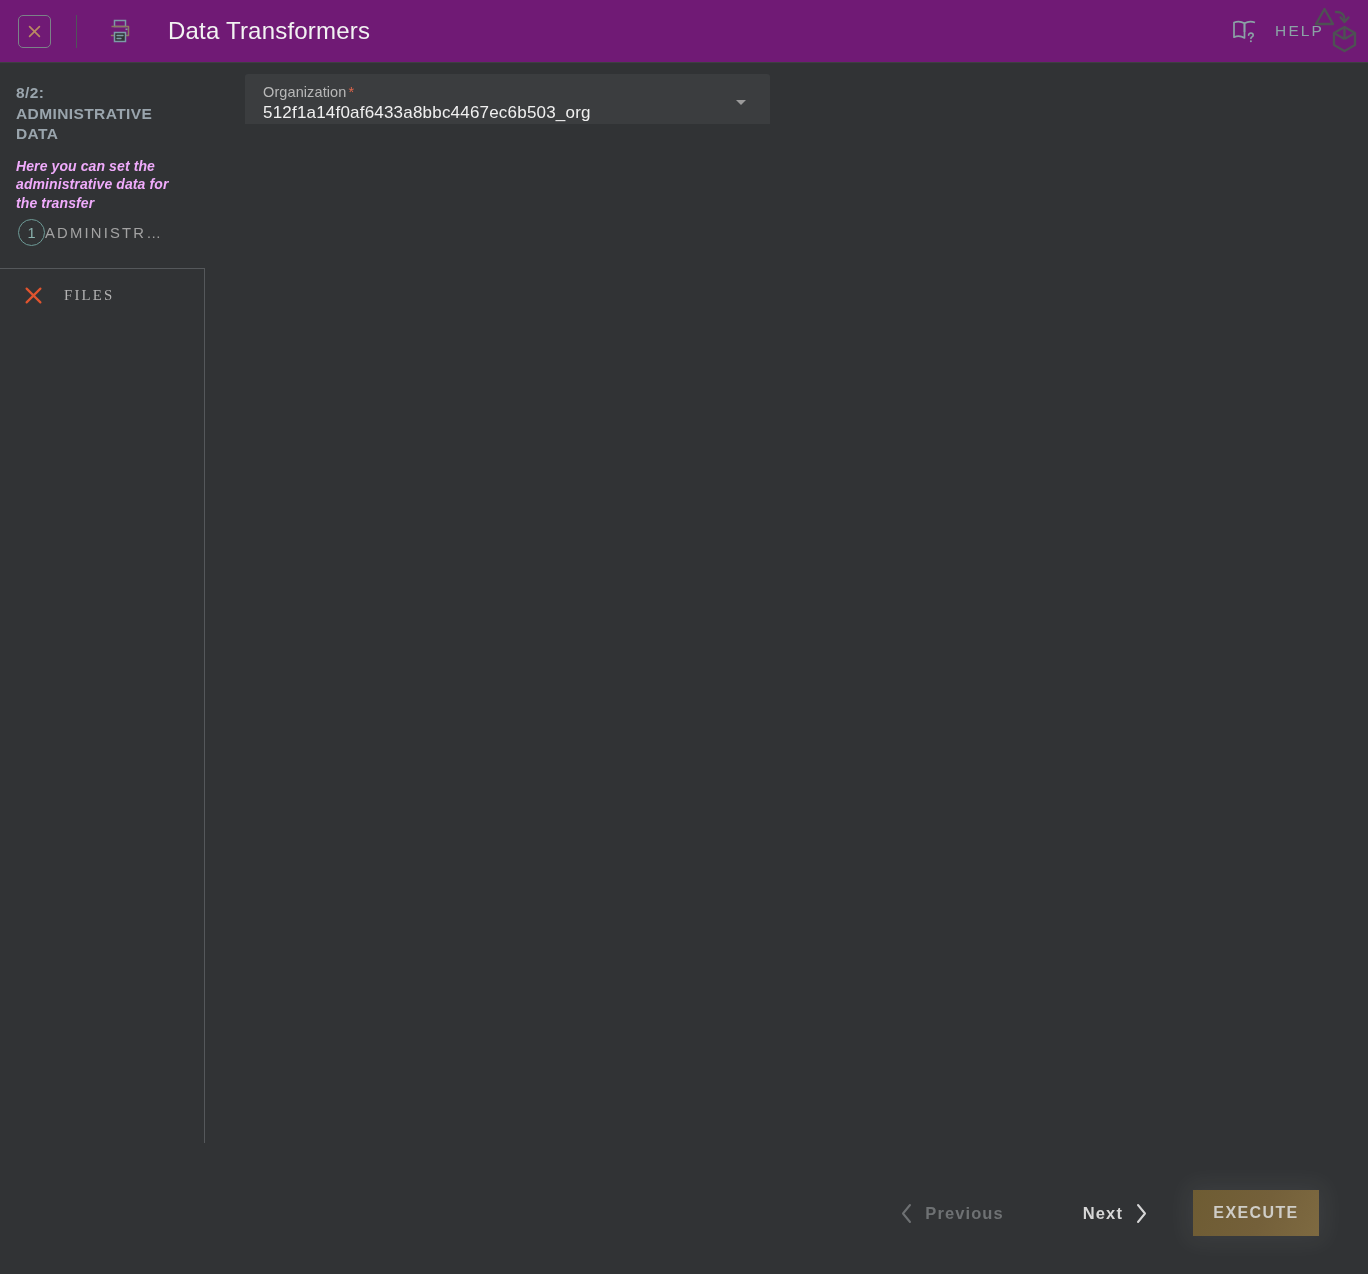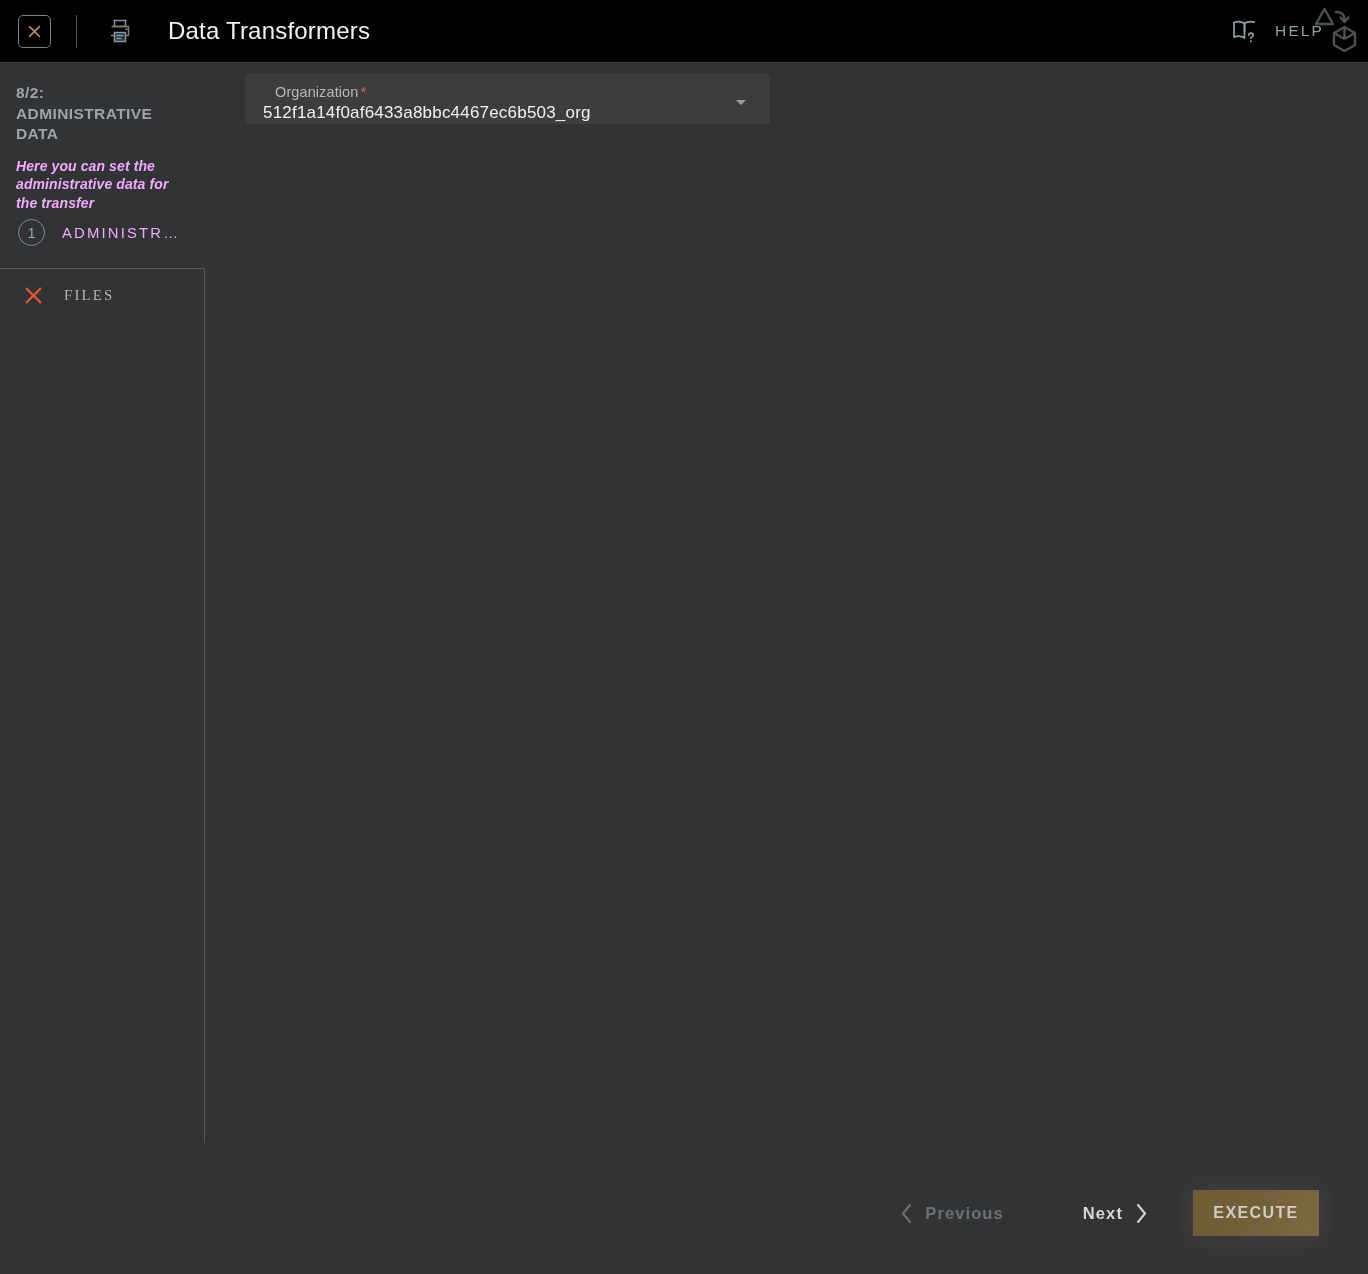--- a/index.html
+++ b/index.html
@@ -18,21 +18,21 @@
     height: 1274px;
     background: #313335;
   }
 
   
   .header {
     position: absolute;
     top: 0; left: 0;
     width: 1368px;
     height: 63px;
-    background: #000000;
+    background: #701a75;
     border-bottom: 1px solid #3d3f41;
     display: flex;
     align-items: center;
   }
 
   .close-btn {
     margin-left: 18px;
     width: 33px;
     height: 33px;
     border: 1px solid #7b8288;
@@ -141,24 +141,23 @@
     border: 1.6px solid #6d9a96;
     border-radius: 50%;
     color: #8ab2ae;
     font-size: 14.5px;
     display: flex;
     align-items: center;
     justify-content: center;
     flex: none;
   }
   .step-label {
-    margin-left: 17px;
     font-size: 14.8px;
     letter-spacing: 2.2px;
-    color: #f0abfc;
+    color: #a3a3a3;
     white-space: nowrap;
     overflow: hidden;
     text-align: right;
   }
 
   .files-panel {
     position: absolute;
     top: 205px;
     left: 0;
     width: 205px;
@@ -200,21 +199,20 @@
     height: 50px;
     background: #3b3d3f;
     border-radius: 3px 3px 0 0;
     padding: 9px 14px 0 18px;
     cursor: pointer;
   }
   .field-label {
     font-size: 14.5px;
     color: #b8b8b8;
     letter-spacing: 0.1px;
-    margin-left: 12px;
   }
   .field-req {
     color: #e0654a;
     font-size: 14.5px;
     margin-left: 2px;
   }
   .field-value {
     margin-top: 2px;
     font-size: 17px;
     color: #f0f0f0;

